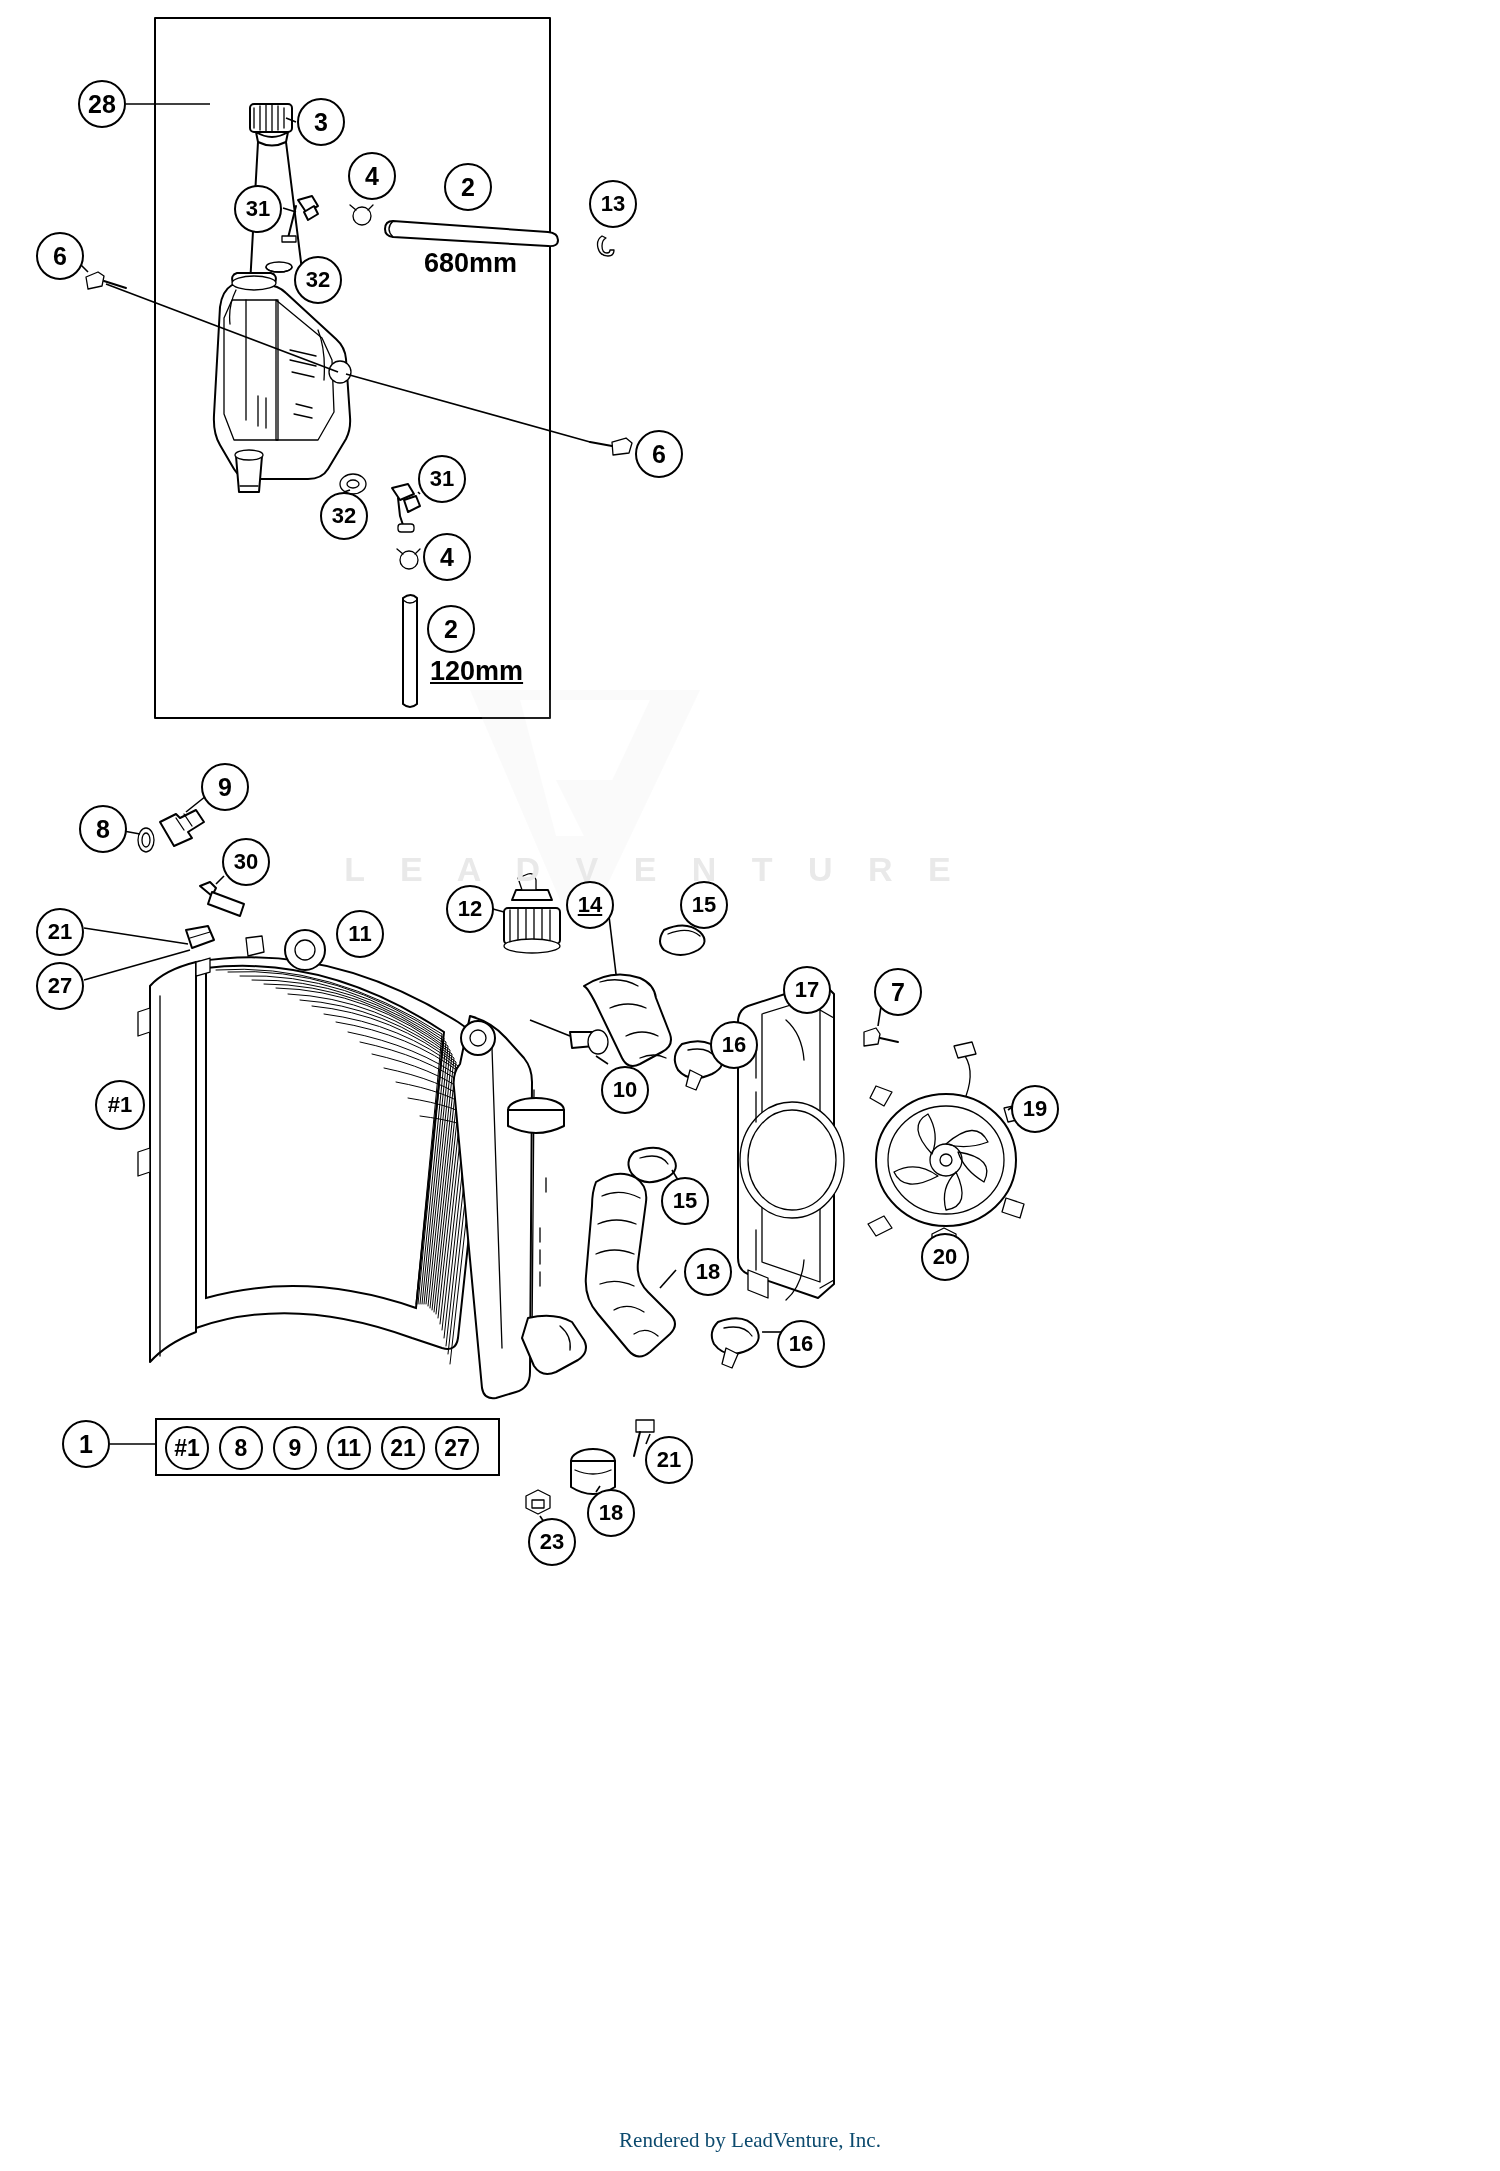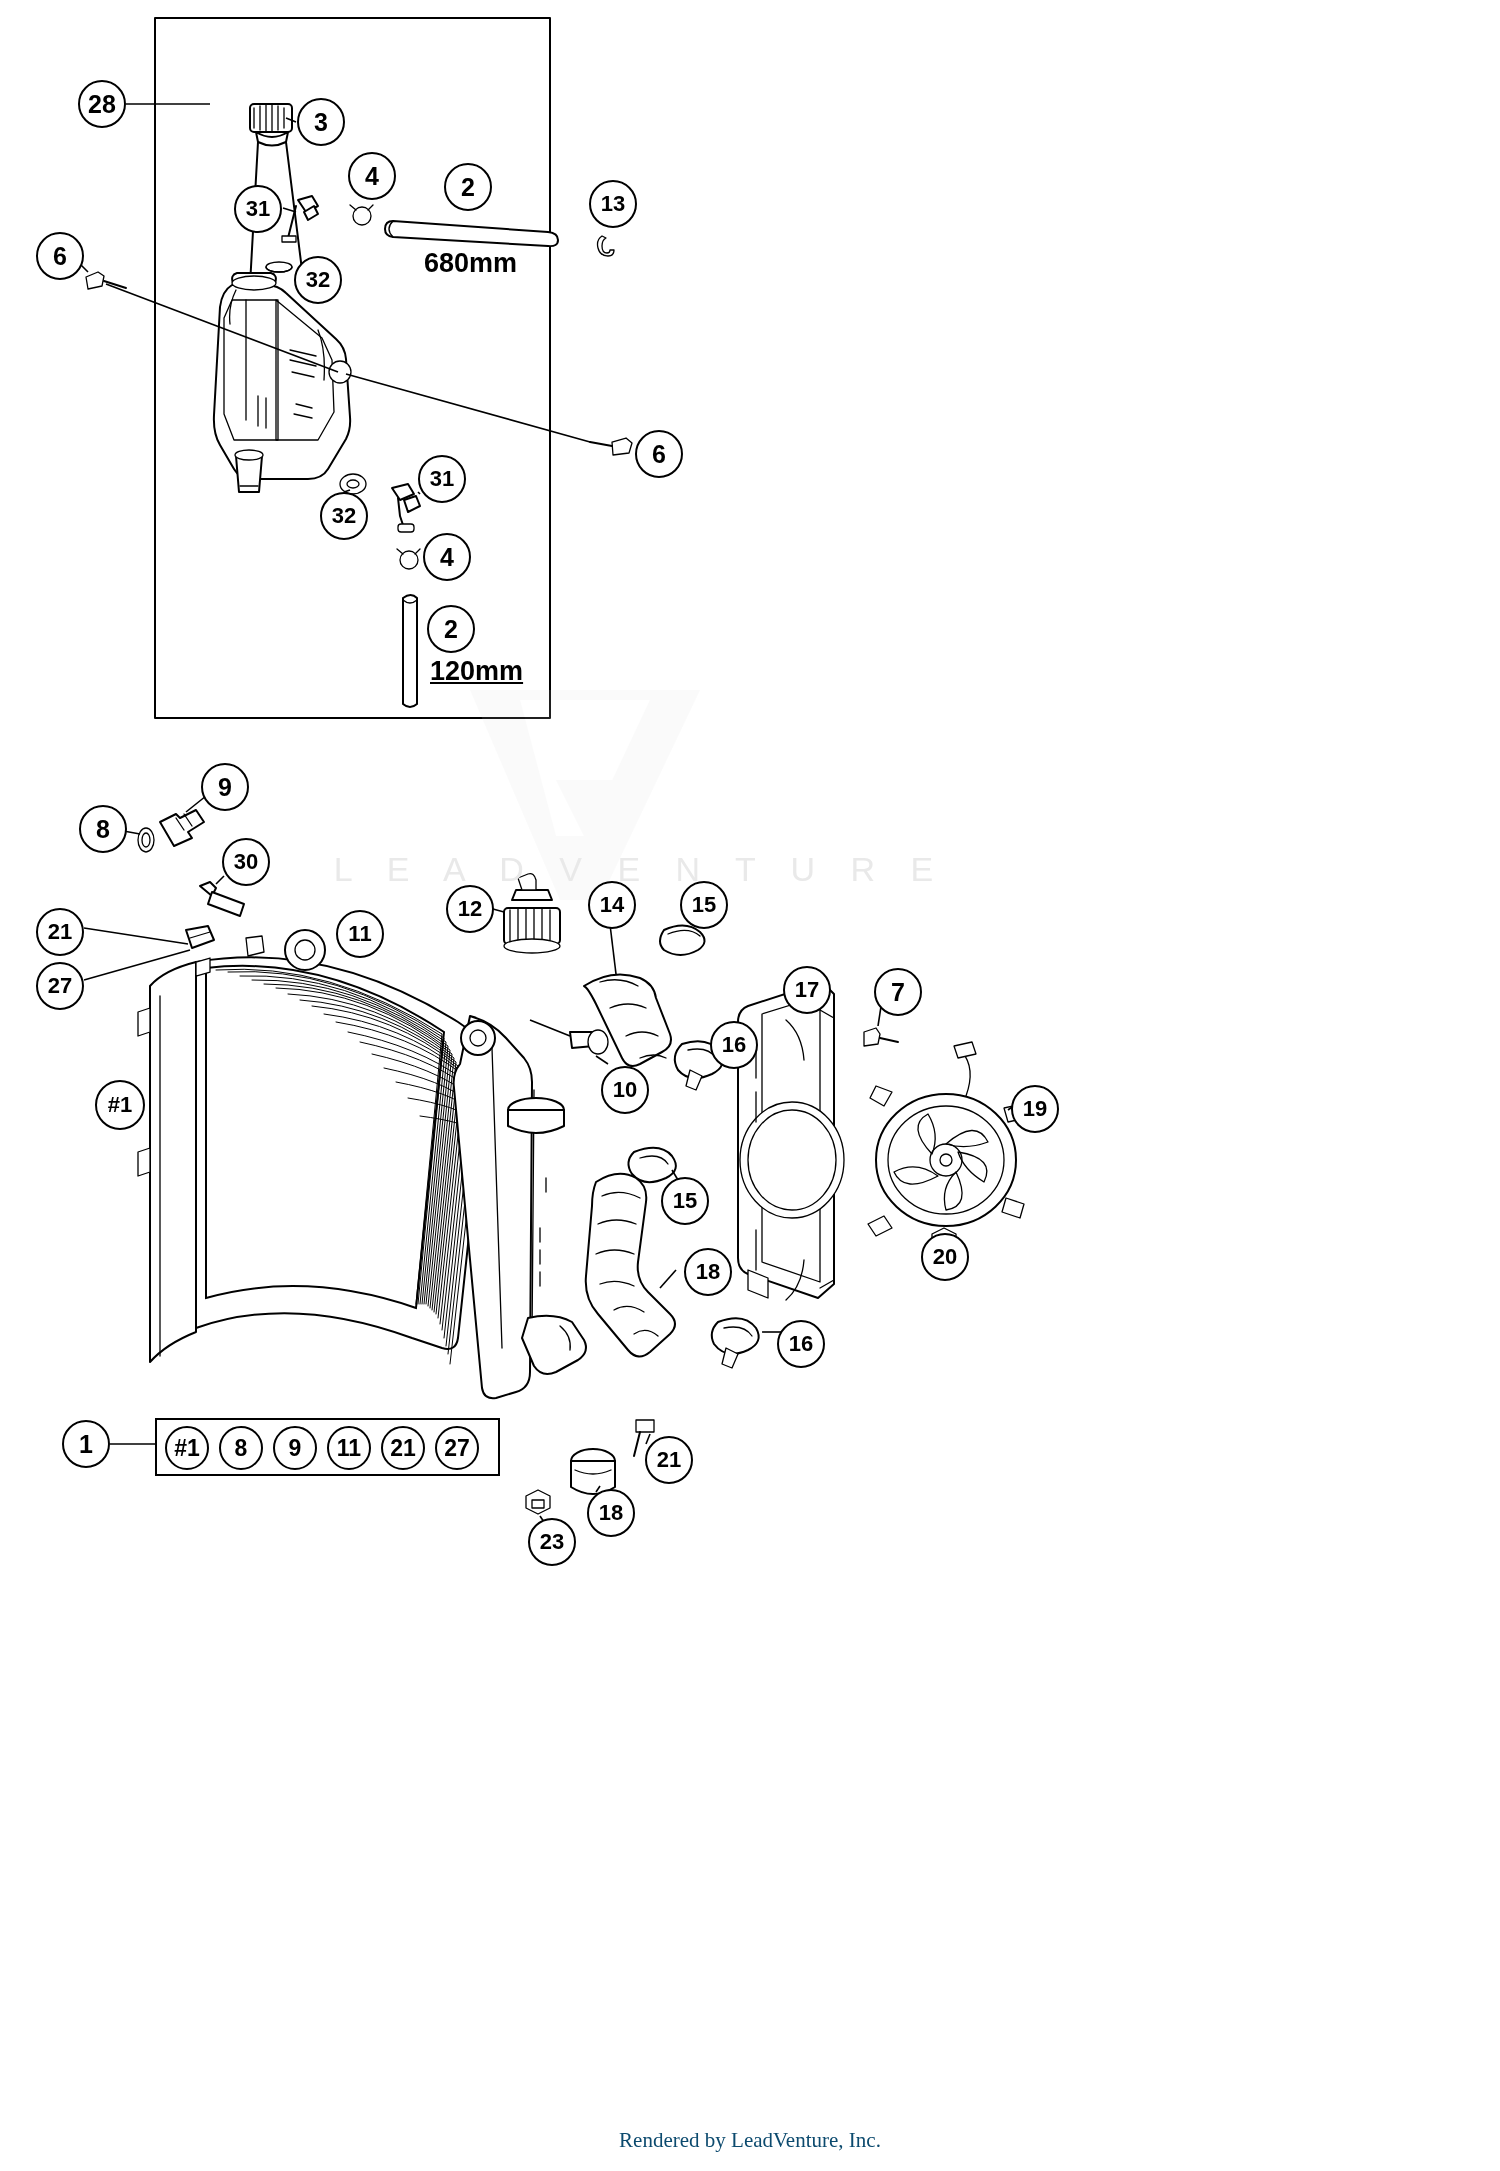--- a/index.html
+++ b/index.html
@@ -63,25 +63,26 @@
     display: flex;
     align-items: center;
     justify-content: center;
     font-size: 23px;
     font-weight: bold;
     color: #000;
     box-sizing: border-box;
   }
   #watermark {
     position: absolute;
-    left: 330px;
+    left: 344px;
     top: 690px;
     width: 620px;
     height: 230px;
     pointer-events: none;
+    font-weight: bold;
   }
   #watermark .wm-text {
     position: absolute;
     left: 0;
     top: 160px;
     width: 620px;
     text-align: center;
     font-size: 34px;
     letter-spacing: 13px;
     color: #e9e9e9;
@@ -438,21 +439,21 @@
   <div class="callout" style="left:635px; top:430px; width:48px; height:48px;">6</div>
   <div class="callout sm" style="left:418px; top:455px; width:48px; height:48px;">31</div>
   <div class="callout sm" style="left:320px; top:492px; width:48px; height:48px;">32</div>
   <div class="callout" style="left:423px; top:533px; width:48px; height:48px;">4</div>
   <div class="callout" style="left:427px; top:605px; width:48px; height:48px;">2</div>
 
   <div class="callout" style="left:201px; top:763px; width:48px; height:48px;">9</div>
   <div class="callout" style="left:79px; top:805px; width:48px; height:48px;">8</div>
   <div class="callout sm" style="left:222px; top:838px; width:48px; height:48px;">30</div>
   <div class="callout sm" style="left:446px; top:885px; width:48px; height:48px;">12</div>
-  <div class="callout sm" style="left:588px; top:881px; width:48px; height:48px;">14</div>
+  <div class="callout sm" style="left:566px; top:881px; width:48px; height:48px;text-decoration:underline;">14</div>
   <div class="callout sm" style="left:680px; top:881px; width:48px; height:48px;">15</div>
   <div class="callout sm" style="left:36px; top:908px; width:48px; height:48px;">21</div>
   <div class="callout sm" style="left:336px; top:910px; width:48px; height:48px;">11</div>
   <div class="callout sm" style="left:36px; top:962px; width:48px; height:48px;">27</div>
   <div class="callout sm" style="left:783px; top:966px; width:48px; height:48px;">17</div>
   <div class="callout" style="left:874px; top:968px; width:48px; height:48px;">7</div>
   <div class="callout sm" style="left:710px; top:1021px; width:48px; height:48px;">16</div>
   <div class="callout sm" style="left:601px; top:1066px; width:48px; height:48px;">10</div>
   <div class="callout sm" style="left:1011px; top:1085px; width:48px; height:48px;">19</div>
   <div class="callout sm" style="left:95px; top:1080px; width:50px; height:50px;">#1</div>

